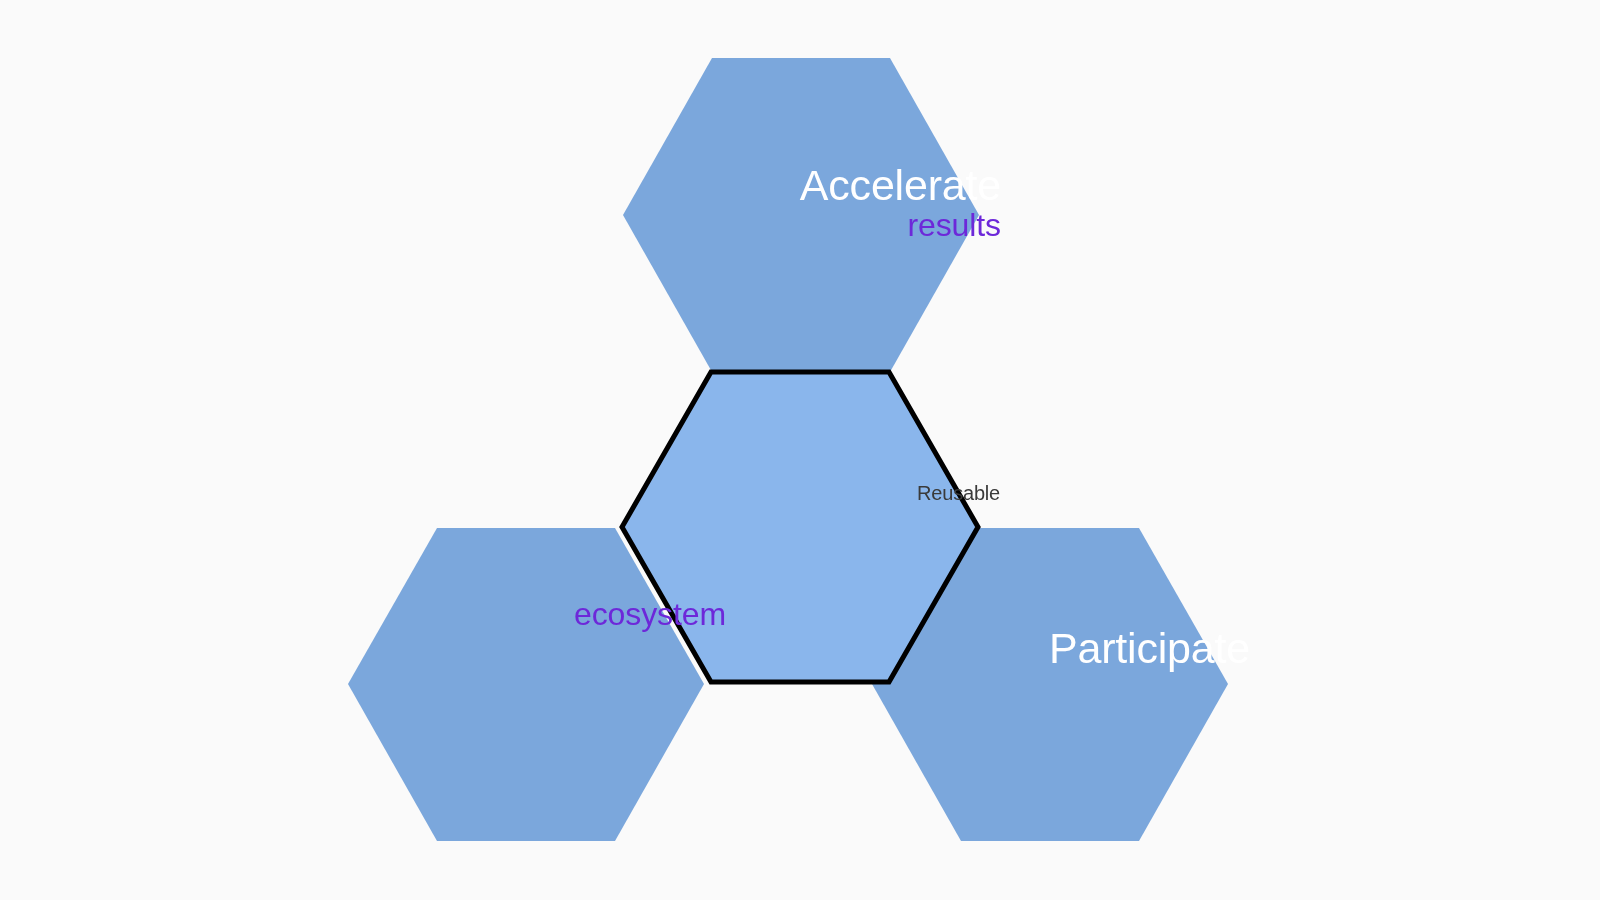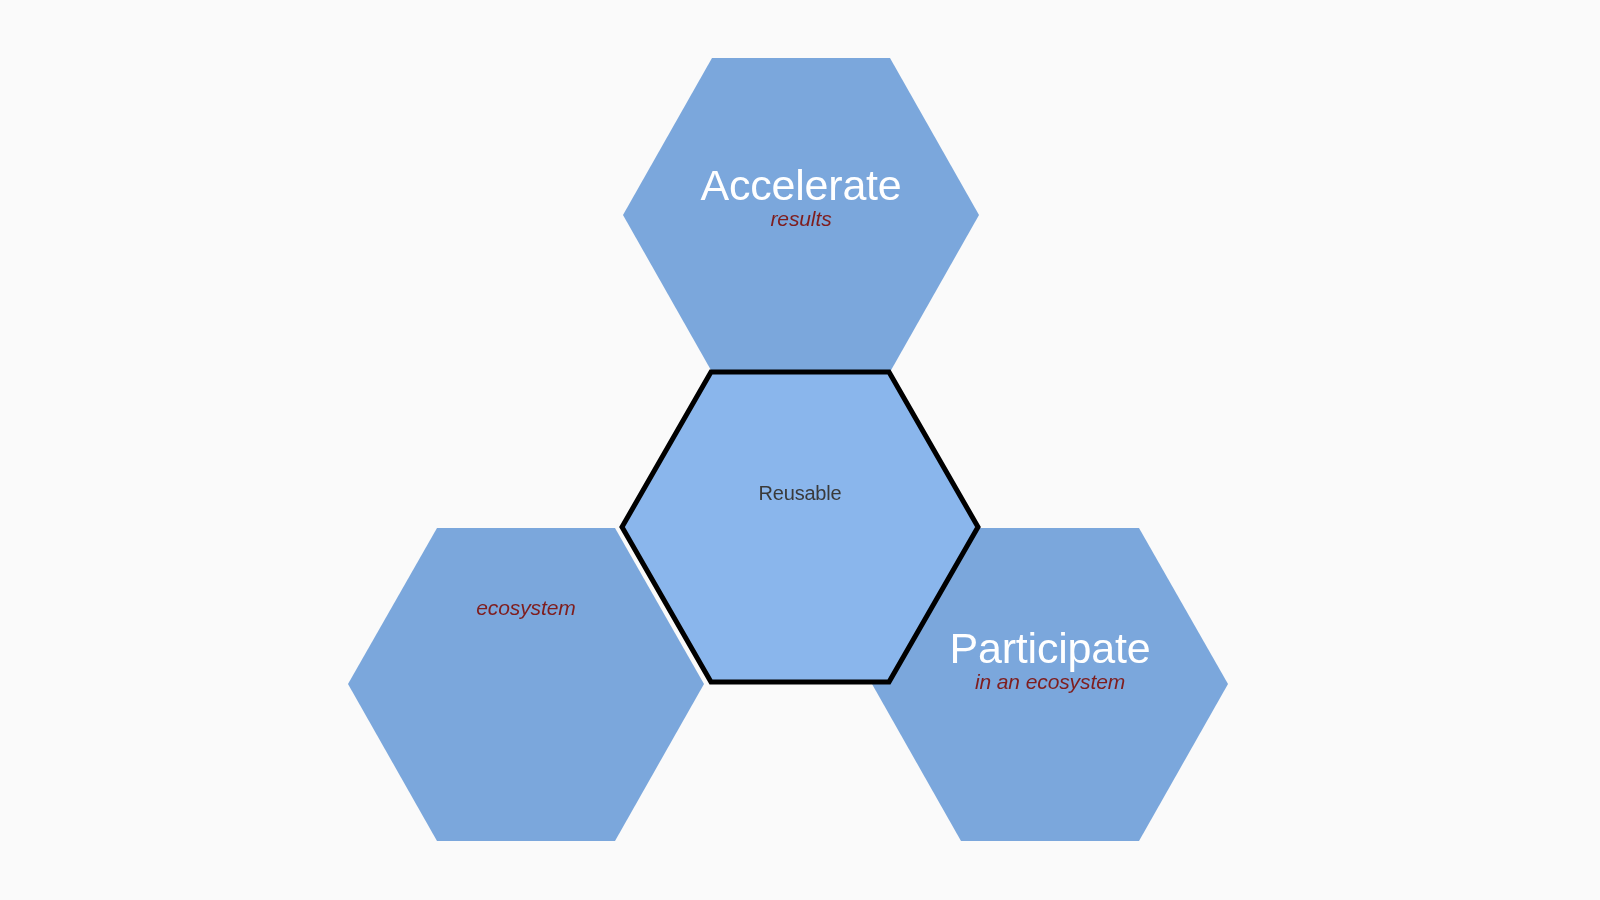--- a/index.html
+++ b/index.html
@@ -23,44 +23,43 @@
   #hex-svg {
     position: absolute;
     left: 0;
     top: 0;
     width: 1600px;
     height: 900px;
     display: block;
   }
   .hex-label {
     position: absolute;
-    text-align: center;
+    text-align: right;
     line-height: 1.08;
     -webkit-font-smoothing: antialiased;
     pointer-events: none;
   }
   .hex-title {
     display: block;
     font-weight: 400;
     letter-spacing: -0.2px;
   }
   .hex-sub {
     display: block;
     font-weight: 400;
     letter-spacing: -0.1px;
   }
   
   .petal .hex-title {
     color: #ffffff;
     font-size: 43px;
   }
   .petal .hex-sub {
-    color: #7f1d1d;
-    font-size: 21px;
-    font-style: italic;
+    color: #6d28d9;
+    font-size: 32px;
   }
   
   .core .hex-title {
     color: #3a3a3a;
     font-size: 20px;
     line-height: 1.22;
   }
 
   
   #label-accelerate {
@@ -104,20 +103,19 @@
     <span class="hex-title">Accelerate</span>
     <span class="hex-sub">results</span>
   </div>
 
   <div class="hex-label petal" id="label-access">
     <span class="hex-sub">ecosystem</span>
   </div>
 
   <div class="hex-label petal" id="label-participate">
     <span class="hex-title">Participate</span>
-    <span class="hex-sub">in an ecosystem</span>
   </div>
 
   <div class="hex-label core" id="label-reusable-code">
     <span class="hex-title">Reusable</span>
   </div>
 
 </div>
 
 </body></html>

